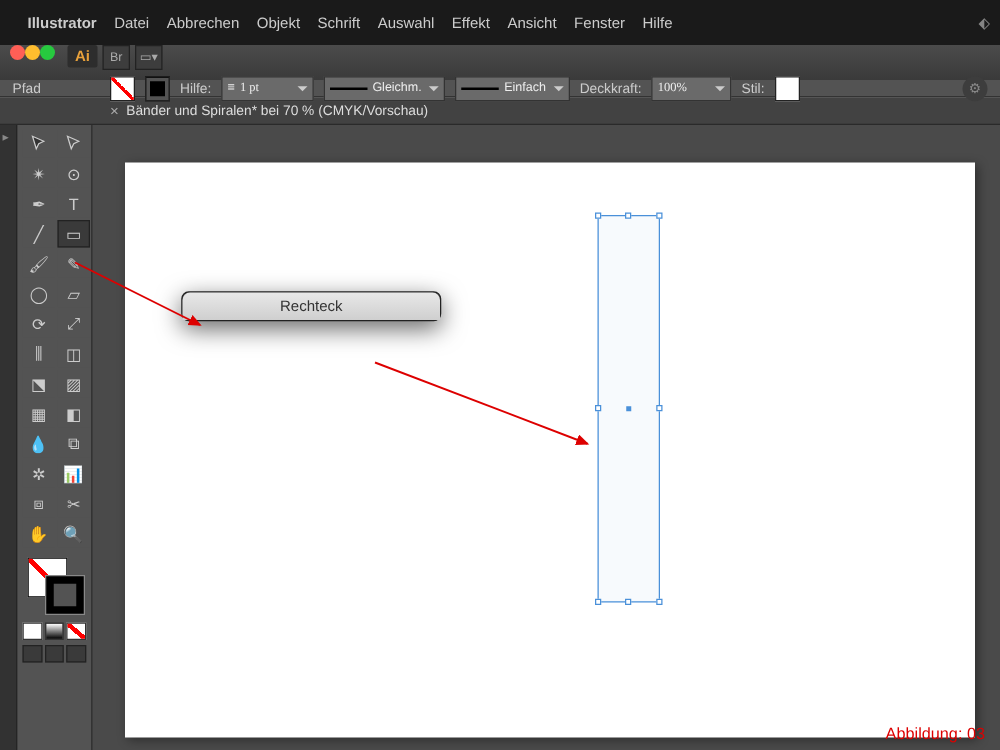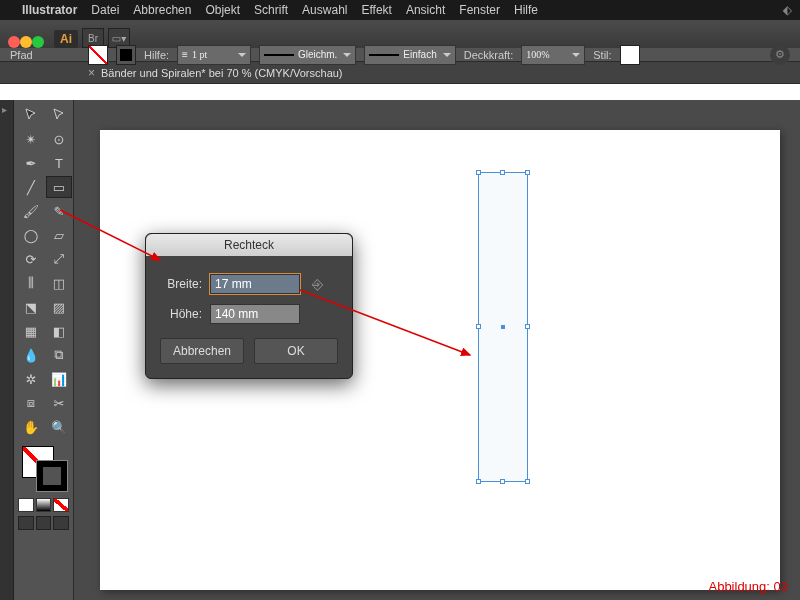--- a/index.html
+++ b/index.html
@@ -1,22 +1,22 @@
 <!DOCTYPE html>
 <html><head>
 <meta charset="utf-8">
 <style>
 * { margin:0; padding:0; box-sizing:border-box; font-family:Helvetica,Arial,sans-serif; }
 body { background:#fff; width:800px; height:600px; overflow:hidden; position:relative; }
-.menubar { background:#1a1a1a; height:20px; display:flex; align-items:center; padding:0 8px; color:#ccc; font-size:12px; gap:14px; }
+.menubar { background:#1a1a1a; height:36px; display:flex; align-items:center; padding:0 8px; color:#ccc; font-size:12px; gap:14px; }
 .menubar span { cursor:default; }
 .apple { font-size:14px; }
 .app-name { font-weight:bold; }
 .dropbox { margin-left:auto; opacity:.6; }
-.titlebar { background:linear-gradient(#4b4b4b,#3a3a3a); height:28px; display:flex; align-items:flex-end; padding:0 8px; gap:0; }
+.titlebar { background:linear-gradient(#4b4b4b,#3a3a3a); height:28px; display:flex; align-items:flex-start; padding:0 8px; gap:0; }
 .traffic { width:12px; height:12px; border-radius:50%; }
 .tr-r { background:#ff5f56; } .tr-y { background:#ffbd2e; } .tr-g { background:#27c93f; }
 .ai-badge { background:#2d2d2d; color:#e8a13b; padding:2px 6px; font-weight:bold; font-size:12px; margin-left:10px; border-radius:2px; }
 .tb-btn { width:22px; height:20px; background:#3d3d3d; border:1px solid #222; margin-left:4px; display:flex; align-items:center; justify-content:center; color:#aaa; font-size:10px; }
 .controlbar { background:#535353; height:14px; display:flex; align-items:center; padding:0 10px; gap:8px; color:#ccc; font-size:11px; border-bottom:1px solid #2a2a2a; }
 .selname { width:70px; }
 .swatch { width:20px; height:20px; border:1px solid #222; position:relative; }
 .swatch.nocol { background:#fff; }
 .swatch.nocol::after { content:""; position:absolute; left:0; top:0; right:0; bottom:0; background:linear-gradient(to top right, transparent 45%, red 45%, red 55%, transparent 55%); }
 .swatch.blk { background:#000; box-shadow:inset 0 0 0 3px #535353; }
@@ -202,35 +202,20 @@
       <div class="handle h-mr"></div>
       <div class="handle h-bl"></div>
       <div class="handle h-bm"></div>
       <div class="handle h-br"></div>
       <div class="center-pt"></div>
     </div>
   </div>
 
   <div class="dialog">
     <div class="dlg-title">Rechteck</div>
-    <div class="dlg-body">
-      <div class="dlg-row">
-        <span class="dlg-lbl">Breite:</span>
-        <input class="dlg-input hl" value="17 mm" style="">
-        <span class="link-icon">⎆</span>
-      </div>
-      <div class="dlg-row">
-        <span class="dlg-lbl">Höhe:</span>
-        <input class="dlg-input" value="140 mm" style="">
-      </div>
-      <div class="dlg-btns">
-        <div class="dlg-btn">Abbrechen</div>
-        <div class="dlg-btn">OK</div>
-      </div>
-    </div>
   </div>
 
   <svg class="arrow-svg" width="800" height="500">
     <defs>
         <marker id="ah" markerWidth="8" markerHeight="8" refX="6" refY="3" orient="auto">
           <path d="M0,0 L7,3 L0,6 z" fill="#d00"></path>
         </marker>
       </defs>
     <line x1="60" y1="110" x2="160" y2="160" stroke="#d00" stroke-width="1.5" marker-end="url(#ah)"></line>
     <line x1="300" y1="190" x2="470" y2="255" stroke="#d00" stroke-width="1.5" marker-end="url(#ah)"></line>

